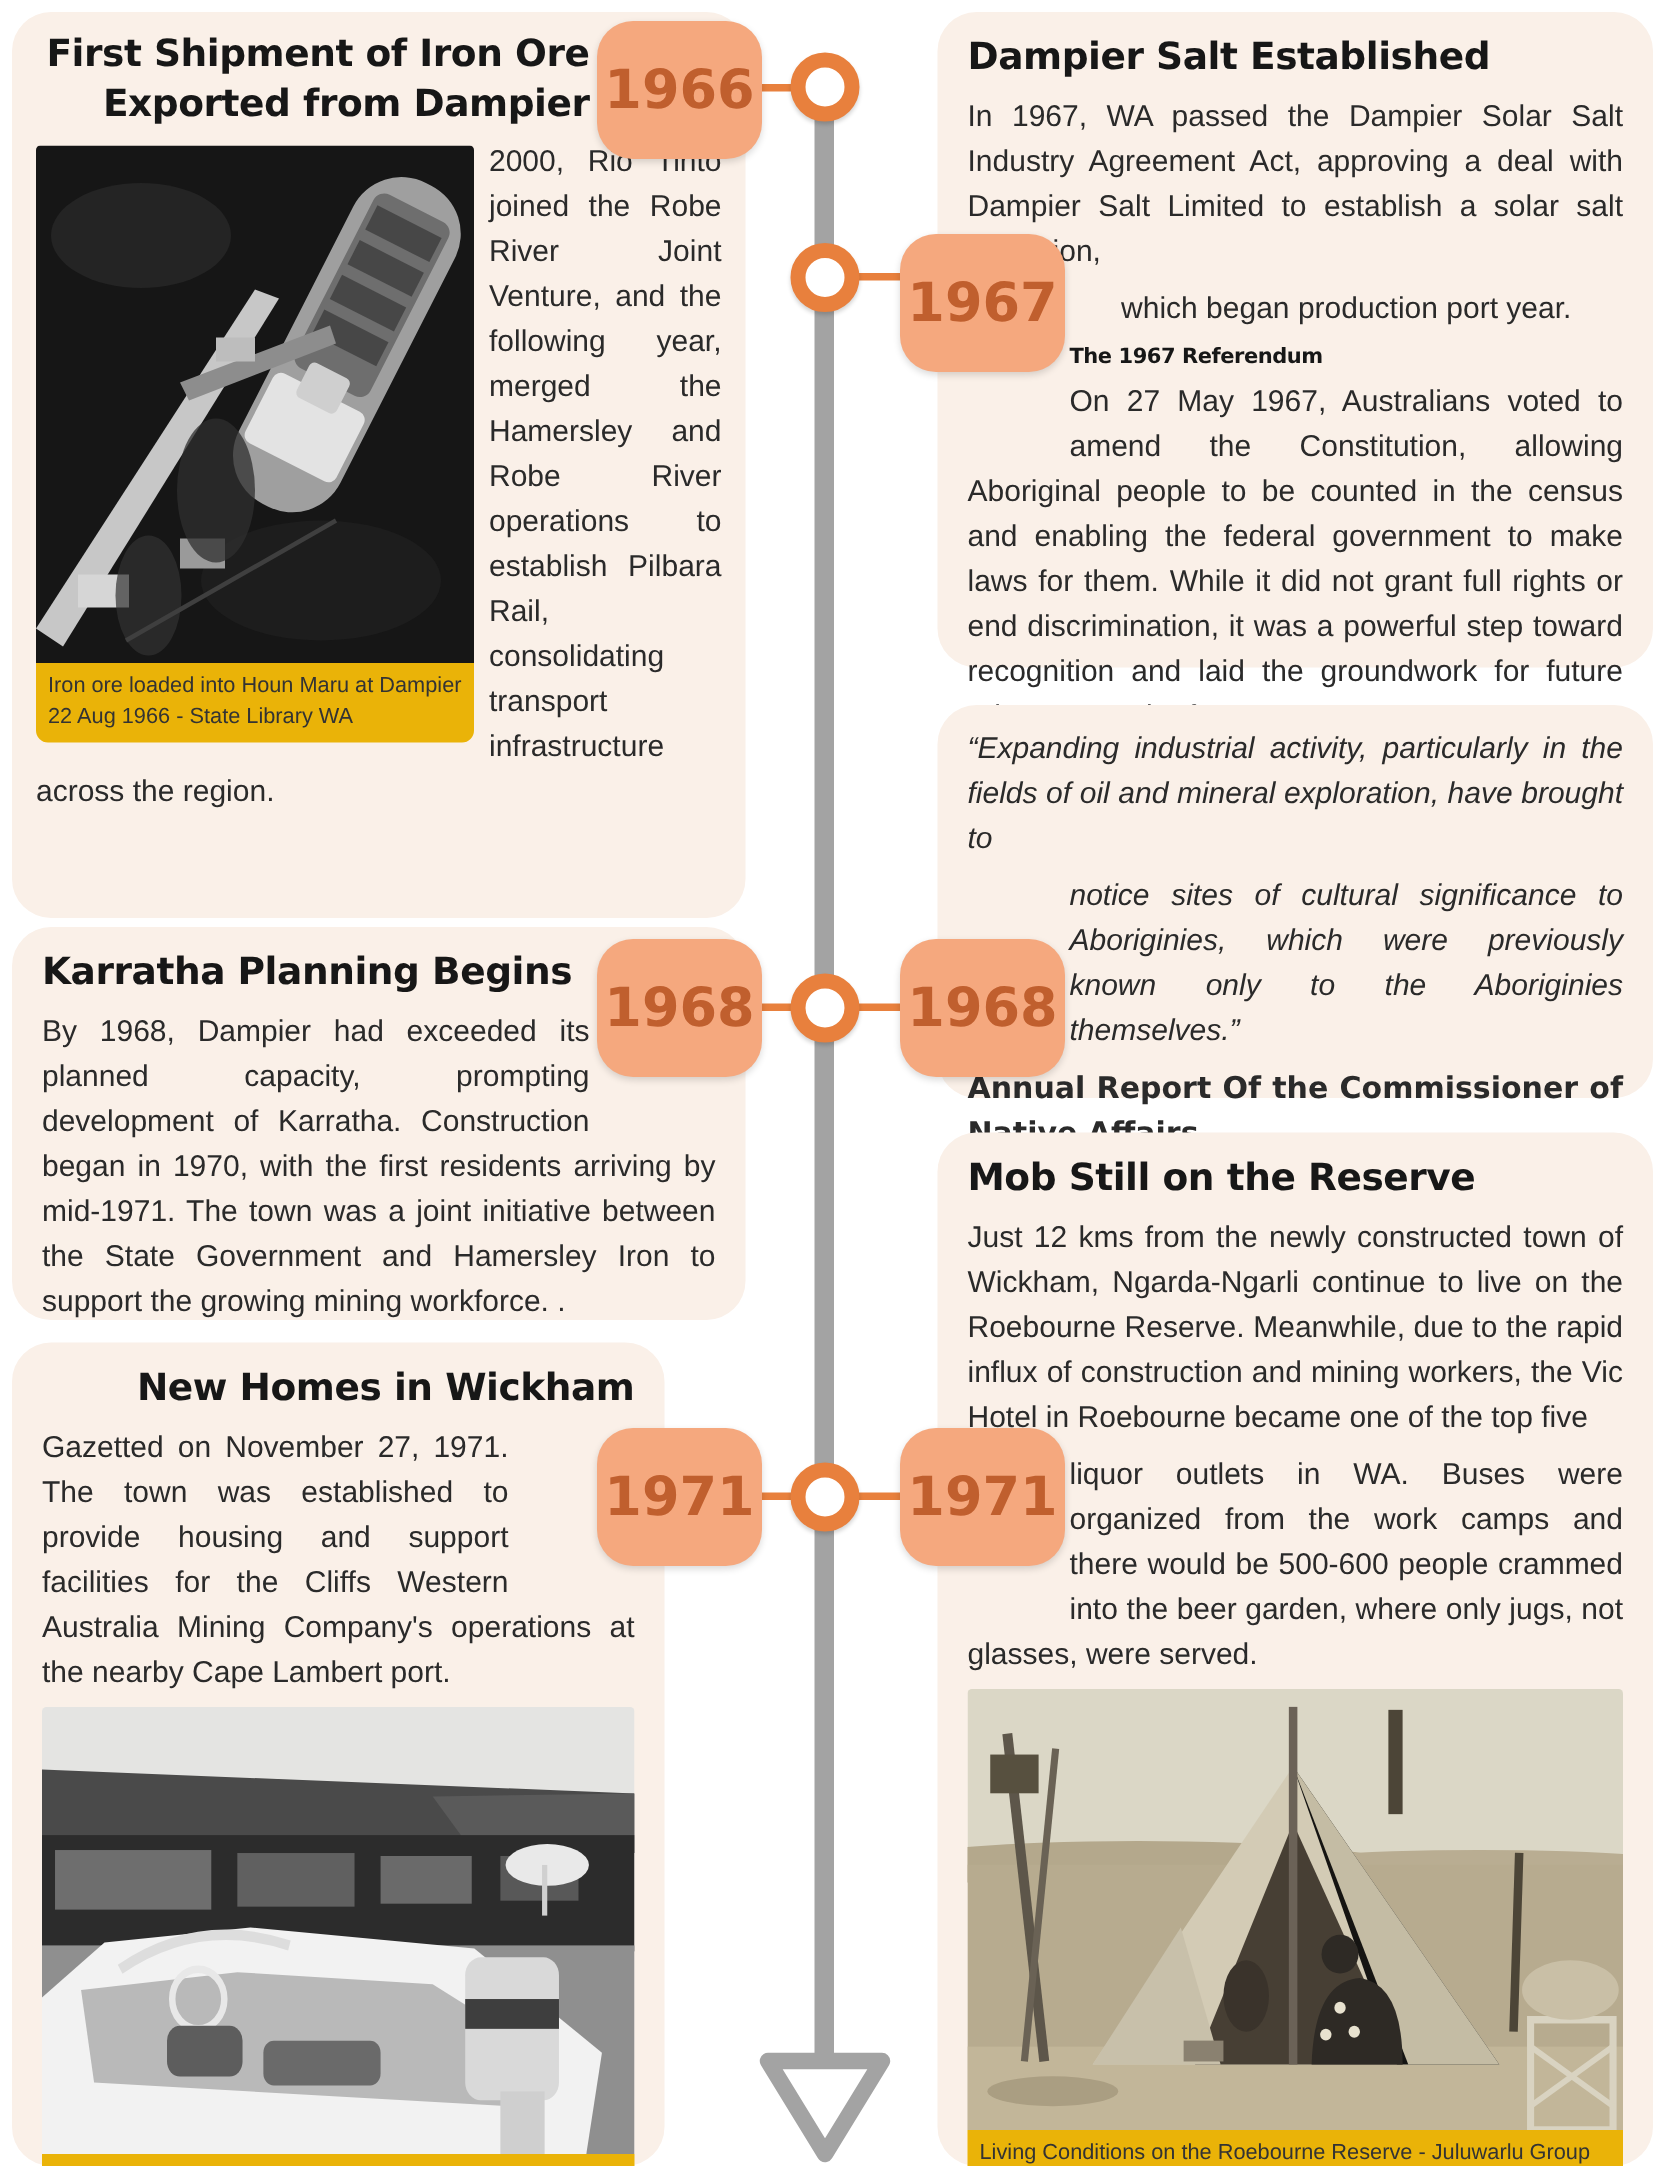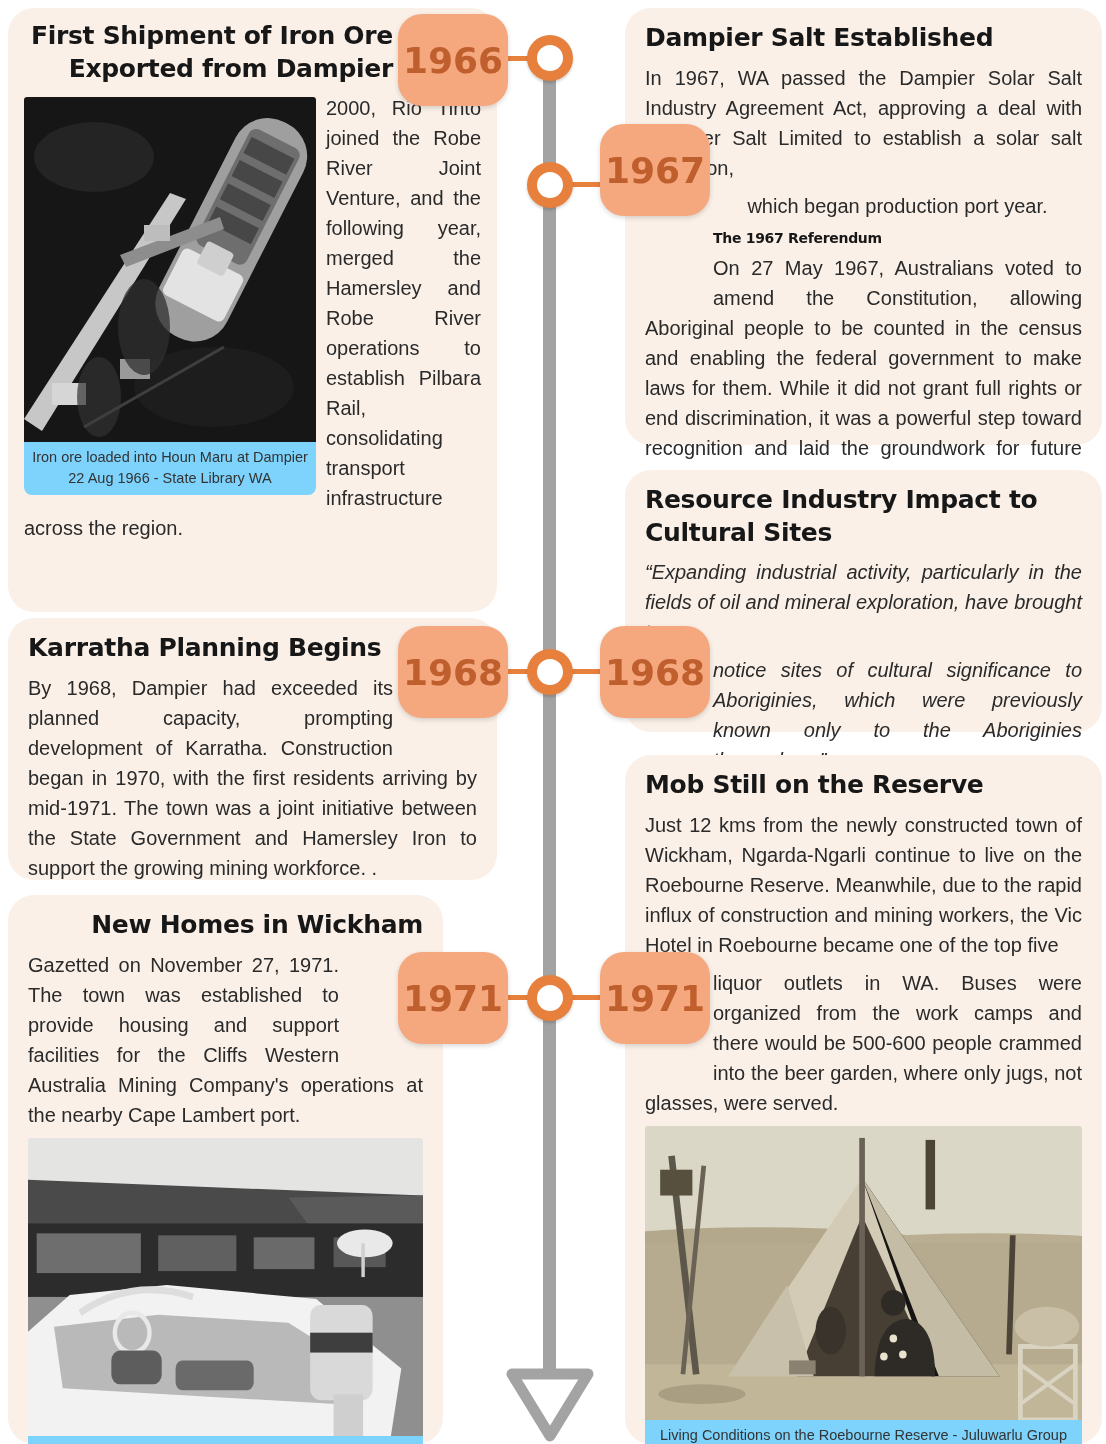--- a/index.html
+++ b/index.html
@@ -31,21 +31,21 @@
   .attrib{font-family:"DejaVu Sans",sans-serif;font-weight:bold;font-size:14.5px;
           text-align:right;color:#171717;margin:2px 0 0 0;}
   .gap-r{float:right;width:84px;}
   .gap-l{float:left;width:88px;margin-left:-20px;}
 
   
   figure{margin:0;}
   .photo-left{float:left;width:292px;margin:4px 10px 0 0;}
   .photo-full{width:100%;margin-top:6px;}
   .photo-left svg,.photo-full svg{display:block;width:100%;border-radius:3px 3px 0 0;}
-  .figcap{background:#7dd3fc;font-size:14.5px;line-height:1.45;text-align:center;
+  .figcap{background:#eab308;font-size:14.5px;line-height:1.45;
           color:#333;padding:5px 8px 6px 8px;border-radius:0 0 8px 8px;}
   .card-l1{left:8px;top:8px;width:489px;height:604px;padding:12px 16px;}
   .card-l2{left:8px;top:618px;width:489px;height:262px;}
   .card-l3{left:8px;top:895px;width:435px;height:549px;}
   .card-r1{left:625px;top:8px;width:477px;height:437px;}
   .card-r2{left:625px;top:470px;width:477px;height:262px;}
   .card-r3{left:625px;top:755px;width:477px;height:689px;}
 </style>
 </head>
 <body>
@@ -59,21 +59,21 @@
   <div class="conn" style="left:502px;width:102px;top:995px;"></div>
   <div class="node" style="top:35px;"></div>
   <div class="node" style="top:162px;"></div>
   <div class="node" style="top:649px;"></div>
   <div class="node" style="top:975px;"></div>
   <svg class="arrow" width="104" height="92" viewBox="0 0 104 92">
     <polygon points="14,22 90,22 52,84" fill="#ffffff" stroke="#a3a3a3" stroke-width="11" stroke-linejoin="round"></polygon>
   </svg>
 
   <div class="badge" style="left:398px;top:14px;">1966</div>
-  <div class="badge" style="left:600px;top:124px;">1967</div>
+  <div class="badge" style="left:600px;top:156px;">1967</div>
   <div class="badge" style="left:398px;top:626px;">1968</div>
   <div class="badge" style="left:600px;top:626px;">1968</div>
   <div class="badge" style="left:398px;top:952px;">1971</div>
   <div class="badge" style="left:600px;top:952px;">1971</div>
 
   <div class="card card-l1">
     <h2 class="t-right" style="padding-right:88px;">First Shipment of Iron Ore Exported from Dampier</h2>
     <figure class="photo-left">
       <svg viewBox="0 0 292 345" preserveAspectRatio="none">
         <rect width="292" height="345" fill="#161616"></rect>
@@ -150,21 +150,20 @@
   <div class="card card-r1">
     <h2>Dampier Salt Established</h2>
     <p>In 1967, WA passed the Dampier Solar Salt Industry Agreement Act, approving a deal with Dampier Salt Limited to establish a solar salt operation,</p>
     <div class="gap-l" style="height:100px;"></div>
     <p class="t-center" style="text-align:center;">which began production port year.</p>
     <h3>The 1967 Referendum</h3>
     <p>On 27 May 1967, Australians voted to amend the Constitution, allowing Aboriginal people to be counted in the census and enabling the federal government to make laws for them. While it did not grant full rights or end discrimination, it was a powerful step toward recognition and laid the groundwork for future advocacy and reforms.</p>
   </div>
 
   <div class="card card-r2">
-    <h2>Resource Industry Impact to Cultural Sites</h2>
     <p class="quote">“Expanding industrial activity, particularly in the fields of oil and mineral exploration, have brought to</p>
     <div class="gap-l" style="height:98px;"></div>
     <p class="quote">notice sites of cultural significance to Aboriginies, which were previously known only to the Aboriginies themselves.”</p>
     <p class="attrib">Annual Report Of the Commissioner of Native Affairs</p>
   </div>
 
   <div class="card card-r3">
     <h2>Mob Still on the Reserve</h2>
     <p>Just 12 kms from the newly constructed town of Wickham, Ngarda-Ngarli continue to live on the Roebourne  Reserve. Meanwhile, due to the rapid influx of construction and mining workers, the Vic Hotel in Roebourne became one of the top five</p>
     <div class="gap-l" style="height:96px;"></div>

